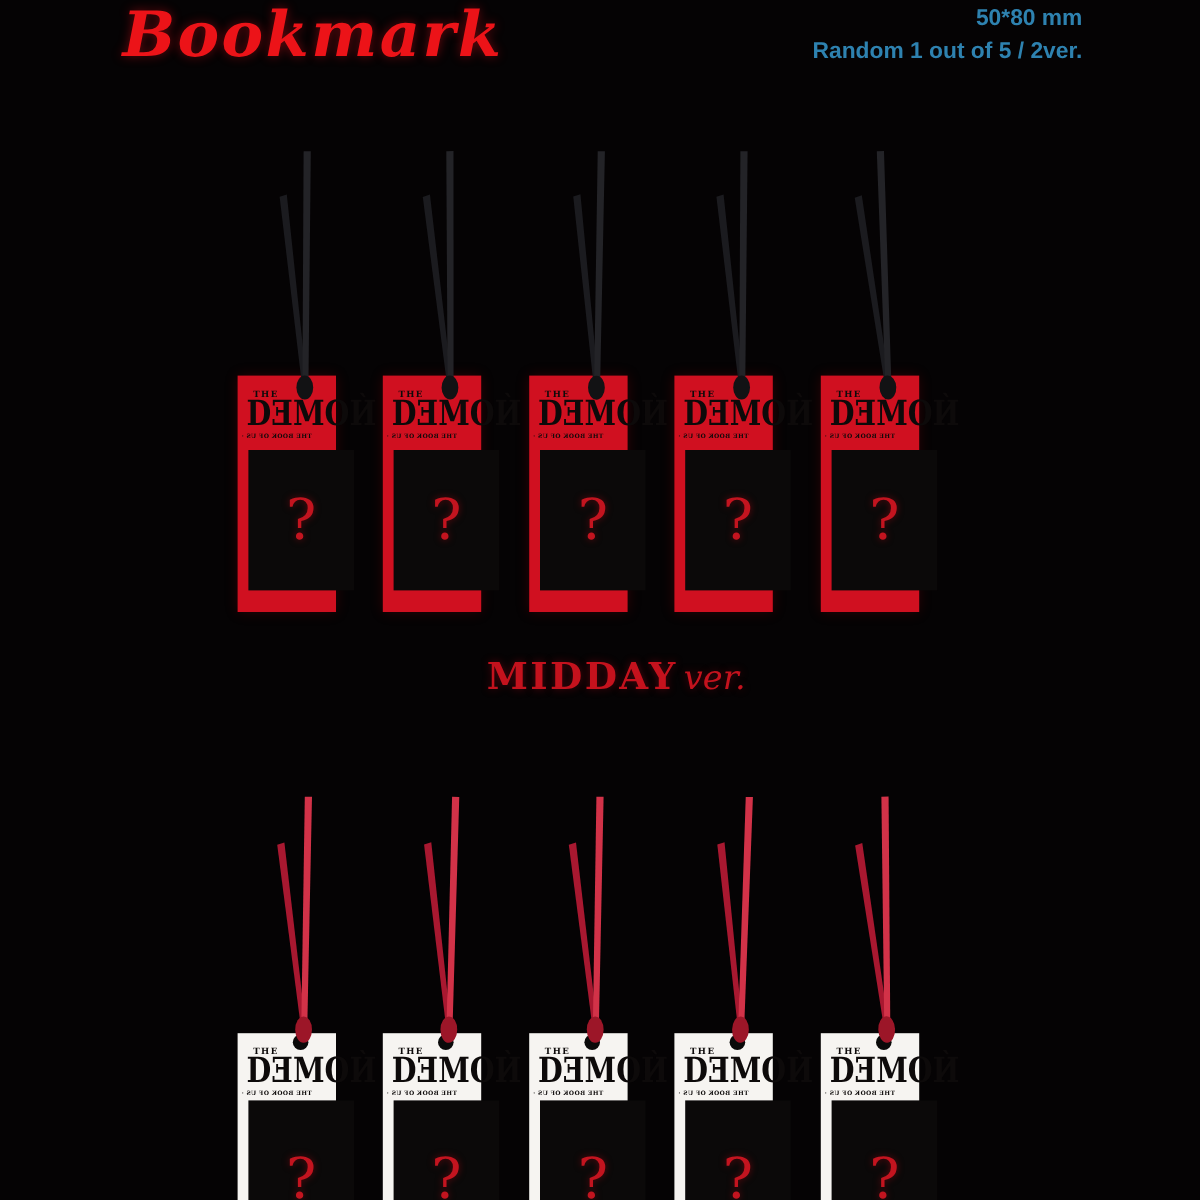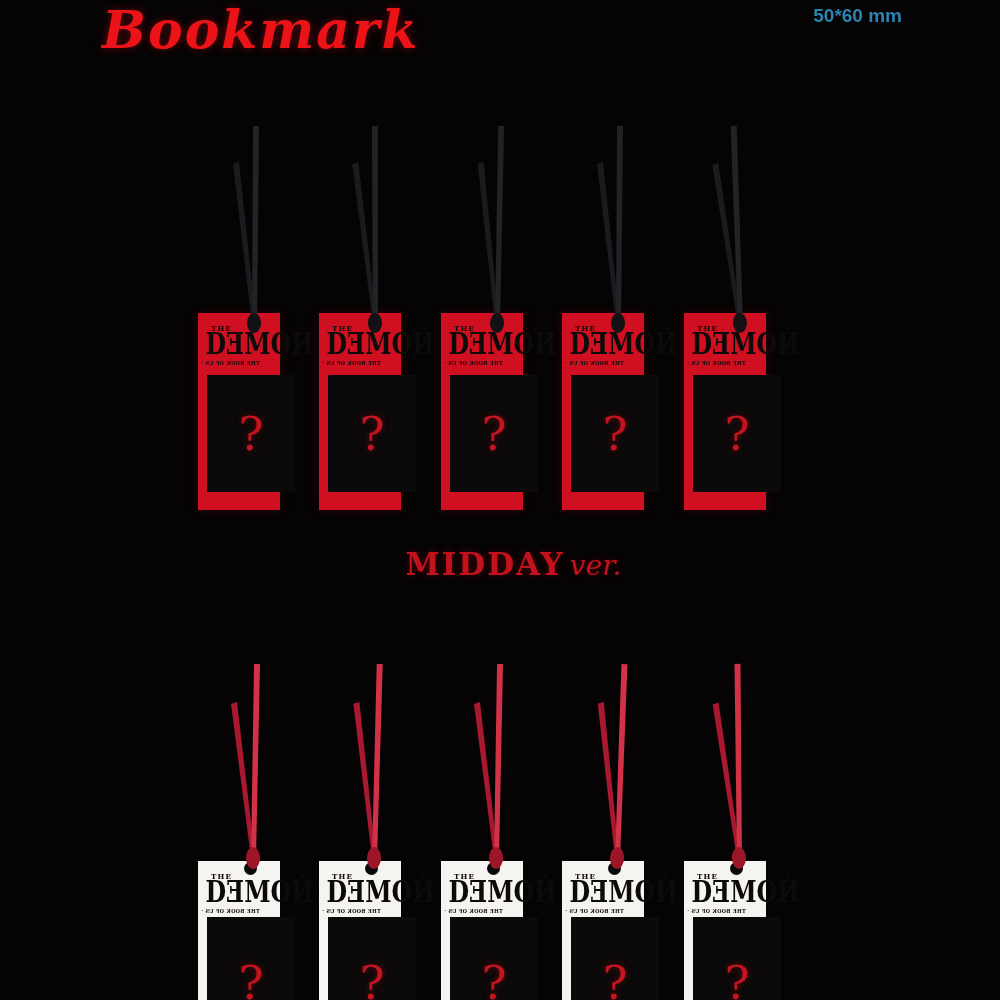--- a/index.html
+++ b/index.html
@@ -77,21 +77,22 @@
   .rr2{transform:rotate(0.5deg);}  .rr4{transform:rotate(1deg);}
   .rr5{transform:rotate(-1.6deg);}
 </style>
 </head>
 <body>
 
 <div class="page">
 
   <div class="title">Bookmark</div>
   <div class="spec">
-    <div>50*60 mm</div>
+    <div>50*80 mm</div>
+    <div>Random 1 out of 5 / 2ver.</div>
   </div>
 
   <div class="card red" style="left:198px;top:313px">
     <span class="brand">THE</span>
     <span class="logo">DƎMOЍ</span>
     <span class="subtitle">THE BOOK OF US ·</span>
     <div class="qbox">
       <span class="qmark">?</span>
     </div>
   </div>

